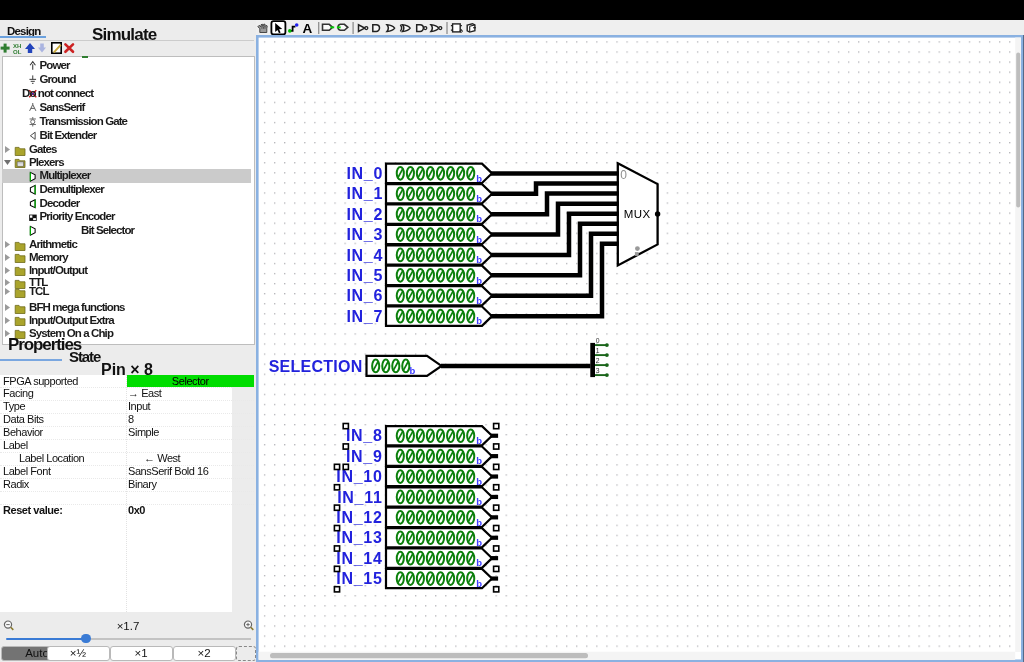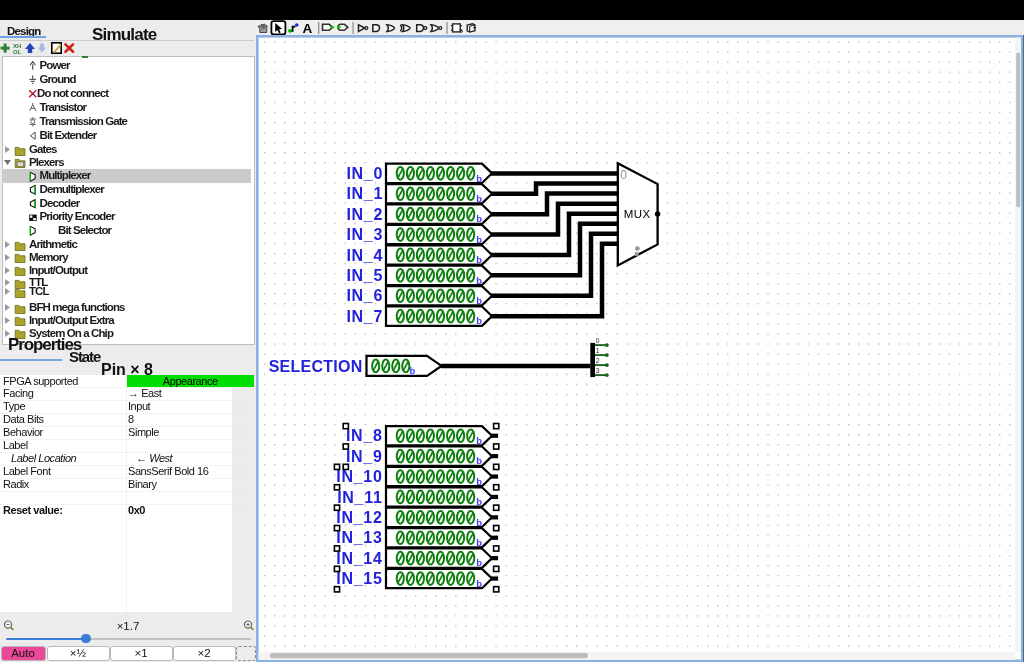--- a/index.html
+++ b/index.html
@@ -48,27 +48,27 @@
           <svg class="abs" style="left:28.3px;top:1.2px;" width="9.5" height="11.5" viewBox="0 0 12 14">
             <path d="M6 1.5 L6 6.5 M1.8 6.5 L10.2 6.5 M3.4 9 L8.6 9 M5 11.5 L7 11.5" stroke="#333" stroke-width="1.2" fill="none"></path>
           </svg>
           <div class="abs" style="left:39.5px;top:0;line-height:13.5px;">Ground</div>
         </div>
       <div class="abs" style="left:0;top:30.8px;width:253px;height:13.5px;">
           <svg class="abs" style="left:28.3px;top:1.2px;" width="9.5" height="11.5" viewBox="0 0 12 14">
             <path d="M1.5 2.5 L10.5 11.5 M10.5 2.5 L1.5 11.5" stroke="#cc1111" stroke-width="1.7" fill="none"></path>
             <rect x="4.9" y="5.9" width="2.2" height="2.2" fill="#2233cc"></rect>
           </svg>
-          <div class="abs" style="left:37px;top:0;line-height:13.5px;">Do not connect</div>
+          <div class="abs" style="left:22px;top:0;line-height:13.5px;">Do not connect</div>
         </div>
       <div class="abs" style="left:0;top:45.0px;width:253px;height:13.5px;">
           <svg class="abs" style="left:28.3px;top:1.2px;" width="9.5" height="11.5" viewBox="0 0 12 14">
             <path d="M2 11 L6 3 L10 11 M3.7 7.8 L8.3 7.8 M6 3 L6 1" stroke="#555" stroke-width="1.2" fill="none"></path>
           </svg>
-          <div class="abs" style="left:39.5px;top:0;line-height:13.5px;">Transistor</div>
+          <div class="abs" style="left:39.5px;top:0;line-height:13.5px;">SansSerif</div>
         </div>
       <div class="abs" style="left:0;top:59.2px;width:253px;height:13.5px;">
           <svg class="abs" style="left:28.3px;top:1.2px;" width="9.5" height="11.5" viewBox="0 0 12 14">
             <path d="M6 1 L6 3.3 M6 10.7 L6 13 M2 3.5 L10 3.5 M2 10.5 L10 10.5" stroke="#555" stroke-width="1.1" fill="none"></path>
             <circle cx="6" cy="7" r="2.6" stroke="#555" stroke-width="1.1" fill="none"></circle>
           </svg>
           <div class="abs" style="left:39.5px;top:0;line-height:13.5px;">Transmission Gate</div>
         </div>
       <div class="abs" style="left:0;top:73.2px;width:253px;height:13.5px;">
           <svg class="abs" style="left:28.3px;top:1.2px;" width="9.5" height="11.5" viewBox="0 0 12 14">
@@ -123,21 +123,21 @@
             <rect x="2.5" y="4" width="3" height="3" fill="#fff"></rect>
             <rect x="6.5" y="7.5" width="3.5" height="2.5" fill="#fff"></rect>
           </svg>
           <div class="abs" style="left:39.5px;top:0;line-height:13.5px;">Priority Encoder</div>
         </div>
       <div class="abs" style="left:0;top:168.2px;width:253px;height:13.5px;">
           <svg class="abs" style="left:28.3px;top:1.2px;" width="9.5" height="11.5" viewBox="0 0 12 14">
             <path d="M3 1.5 L9 4.5 L9 9.5 L3 12.5 Z" stroke="#000" stroke-width="1.3" fill="#fff"></path>
             <path d="M3 1.5 L3 12.5" stroke="#0a0" stroke-width="1.6"></path>
           </svg>
-          <div class="abs" style="left:26px;top:0;line-height:13.5px;padding-left:32px;">Bit Selector</div>
+          <div class="abs" style="left:49px;top:0;line-height:13.5px;padding-left:32px;">Bit Selector</div>
         </div>
       <div class="abs" style="left:0;top:182.2px;width:253px;height:13.5px;">
           <svg class="abs" style="left:4px;top:3px;" width="8" height="8" viewBox="0 0 8 8">
             <path d="M1 0 L6 3.5 L1 7 Z" fill="#9a9a9a"></path>
           </svg>
           <svg class="abs" style="left:13.5px;top:0.5px;" width="12" height="13" viewBox="0 0 12 13">
             <path d="M1.2 3.4 L5 3.4 L6.2 4.8 L11 4.8 L11 11.5 L1.2 11.5 Z" fill="#aaa42c" stroke="#6e6a1c" stroke-width="0.8"></path>
           </svg>
           <div class="abs" style="left:29px;top:0;line-height:13.5px;">Arithmetic</div>
         </div>
@@ -233,60 +233,60 @@
       <div class="abs" style="left:0;top:38.4px;width:253.5px;height:0;border-top:1px dotted #e9e9e9;"></div>
       <div class="abs" style="left:0;top:51.8px;width:253.5px;height:13px;">
           <div class="abs" style="left:3px;top:0;line-height:13px;">Behavior</div>
           <div class="abs" style="left:128px;top:0;line-height:13px;">Simple</div>
         </div>
       <div class="abs" style="left:0;top:51.3px;width:253.5px;height:0;border-top:1px dotted #e9e9e9;"></div>
       <div class="abs" style="left:0;top:64.8px;width:253.5px;height:13px;">
           <div class="abs" style="left:3px;top:0;line-height:13px;">Label</div>
         </div>
       <div class="abs" style="left:0;top:64.2px;width:253.5px;height:0;border-top:1px dotted #e9e9e9;"></div>
-      <div class="abs" style="left:8px;top:77.7px;width:253.5px;height:13px;font-style:italic;">
+      <div class="abs" style="left:16px;top:77.7px;width:253.5px;height:13px;">
           <div class="abs" style="left:3px;top:0;line-height:13px;">Label Location</div>
           <div class="abs" style="left:128px;top:0;line-height:13px;">← West</div>
         </div>
       <div class="abs" style="left:0;top:77.2px;width:253.5px;height:0;border-top:1px dotted #e9e9e9;"></div>
       <div class="abs" style="left:0;top:90.6px;width:253.5px;height:13px;">
           <div class="abs" style="left:3px;top:0;line-height:13px;">Label Font</div>
           <div class="abs" style="left:128px;top:0;line-height:13px;">SansSerif Bold 16</div>
         </div>
       <div class="abs" style="left:0;top:90.1px;width:253.5px;height:0;border-top:1px dotted #e9e9e9;"></div>
       <div class="abs" style="left:0;top:103.6px;width:253.5px;height:13px;">
           <div class="abs" style="left:3px;top:0;line-height:13px;">Radix</div>
           <div class="abs" style="left:128px;top:0;line-height:13px;">Binary</div>
         </div>
       <div class="abs" style="left:0;top:103.1px;width:253.5px;height:0;border-top:1px dotted #e9e9e9;"></div>
       <div class="abs" style="left:0;top:116.1px;width:253.5px;height:0;border-top:1px dotted #e9e9e9;"></div>
       <div class="abs" style="left:0;top:129.5px;width:253.5px;height:13px;font-weight:bold;">
           <div class="abs" style="left:3px;top:0;line-height:13px;">Reset value:</div>
           <div class="abs" style="left:128px;top:0;line-height:13px;">0x0</div>
         </div>
       <div class="abs" style="left:0;top:129.0px;width:253.5px;height:0;border-top:1px dotted #e9e9e9;"></div>
-      <div class="abs" style="left:127px;top:0.3px;width:126.5px;height:12.7px;background:#00dd00;text-align:center;line-height:12.7px;color:#000;">Appearance</div>
+      <div class="abs" style="left:127px;top:0.3px;width:126.5px;height:12.7px;background:#00dd00;text-align:center;line-height:12.7px;color:#000;">Selector</div>
     </div>
 
     <div class="abs" id="zoomrow" style="left:0;top:591.5px;width:256px;height:50.5px;background:#ececec;">
       <svg class="abs" style="left:2px;top:7.7px;" width="14" height="13" viewBox="0 0 14 13">
           <circle cx="6" cy="5.6" r="3.6" fill="#f8f8f8" stroke="#666" stroke-width="1.2"></circle>
           <path d="M8.7 8.3 L11.3 10.9" stroke="#8a7a30" stroke-width="1.6"></path>
           <path d="M4.3 5.6 L7.7 5.6" stroke="#666" stroke-width="1"></path>
         </svg>
       <svg class="abs" style="left:242px;top:7.7px;" width="14" height="13" viewBox="0 0 14 13">
           <circle cx="6" cy="5.6" r="3.6" fill="#f8f8f8" stroke="#666" stroke-width="1.2"></circle>
           <path d="M8.7 8.3 L11.3 10.9" stroke="#8a7a30" stroke-width="1.6"></path>
           <path d="M4.3 5.6 L7.7 5.6 M6 3.9 L6 7.3" stroke="#666" stroke-width="1"></path>
         </svg>
       <div class="abs" style="left:0;top:8.4px;width:256px;text-align:center;font-size:11.5px;color:#111;">×1.7</div>
       <div class="abs" style="left:5.5px;top:26px;width:80.5px;height:2.6px;background:#3a7bd5;border-radius:2px;"></div>
       <div class="abs" style="left:86px;top:26.4px;width:164.5px;height:1.8px;background:#c3c3c3;"></div>
       <div class="abs" style="left:81.4px;top:22.7px;width:9.2px;height:9.2px;background:#3a7bd5;border-radius:50%;"></div>
-      <div class="abs" style="left:0.5px;top:34px;width:43px;height:13.5px;background:#ec4899;border:1px solid #b9b9b9;border-radius:3px;text-align:center;line-height:13.5px;font-size:11.5px;color:#111;">Auto</div>
+      <div class="abs" style="left:0.5px;top:34px;width:43px;height:13.5px;background:#737373;border:1px solid #b9b9b9;border-radius:3px;text-align:center;line-height:13.5px;font-size:11.5px;color:#111;padding-left:14px;">Auto</div>
       <div class="abs" style="left:46.5px;top:34px;width:61px;height:13.5px;background:#ffffff;border:1px solid #b9b9b9;border-radius:3px;text-align:center;line-height:13.5px;font-size:11.5px;color:#111;">×½</div>
       <div class="abs" style="left:109.5px;top:34px;width:61px;height:13.5px;background:#ffffff;border:1px solid #b9b9b9;border-radius:3px;text-align:center;line-height:13.5px;font-size:11.5px;color:#111;">×1</div>
       <div class="abs" style="left:172.5px;top:34px;width:61px;height:13.5px;background:#ffffff;border:1px solid #b9b9b9;border-radius:3px;text-align:center;line-height:13.5px;font-size:11.5px;color:#111;">×2</div>
       <div class="abs" style="left:236px;top:34px;width:18px;height:13.5px;border:1px dashed #888;border-radius:3px;"></div>
     </div>
   </div>
 
   <svg class="abs" style="left:256px;top:19.5px;" width="236" height="16" viewBox="256 19.5 236 16">
       <path d="M259.8,32 L259.8,28 L257.8,26.2 L259.2,24.8 L261,26.4 L261,24.2 L262.4,23.7 L262.9,26 L263.9,23.5 L265.1,23.9 L264.9,26.2 L266.1,24.8 L267.2,25.4 L266.8,28.2 L266.8,32 Z" fill="#9a9a9a" stroke="#3a3a3a" stroke-width="0.9"></path>
       <path d="M261.9,26.4 L261.9,28.3 M263.5,26.4 L263.5,28.3 M265,26.4 L265,28.3" stroke="#3a3a3a" stroke-width="0.7"></path>

